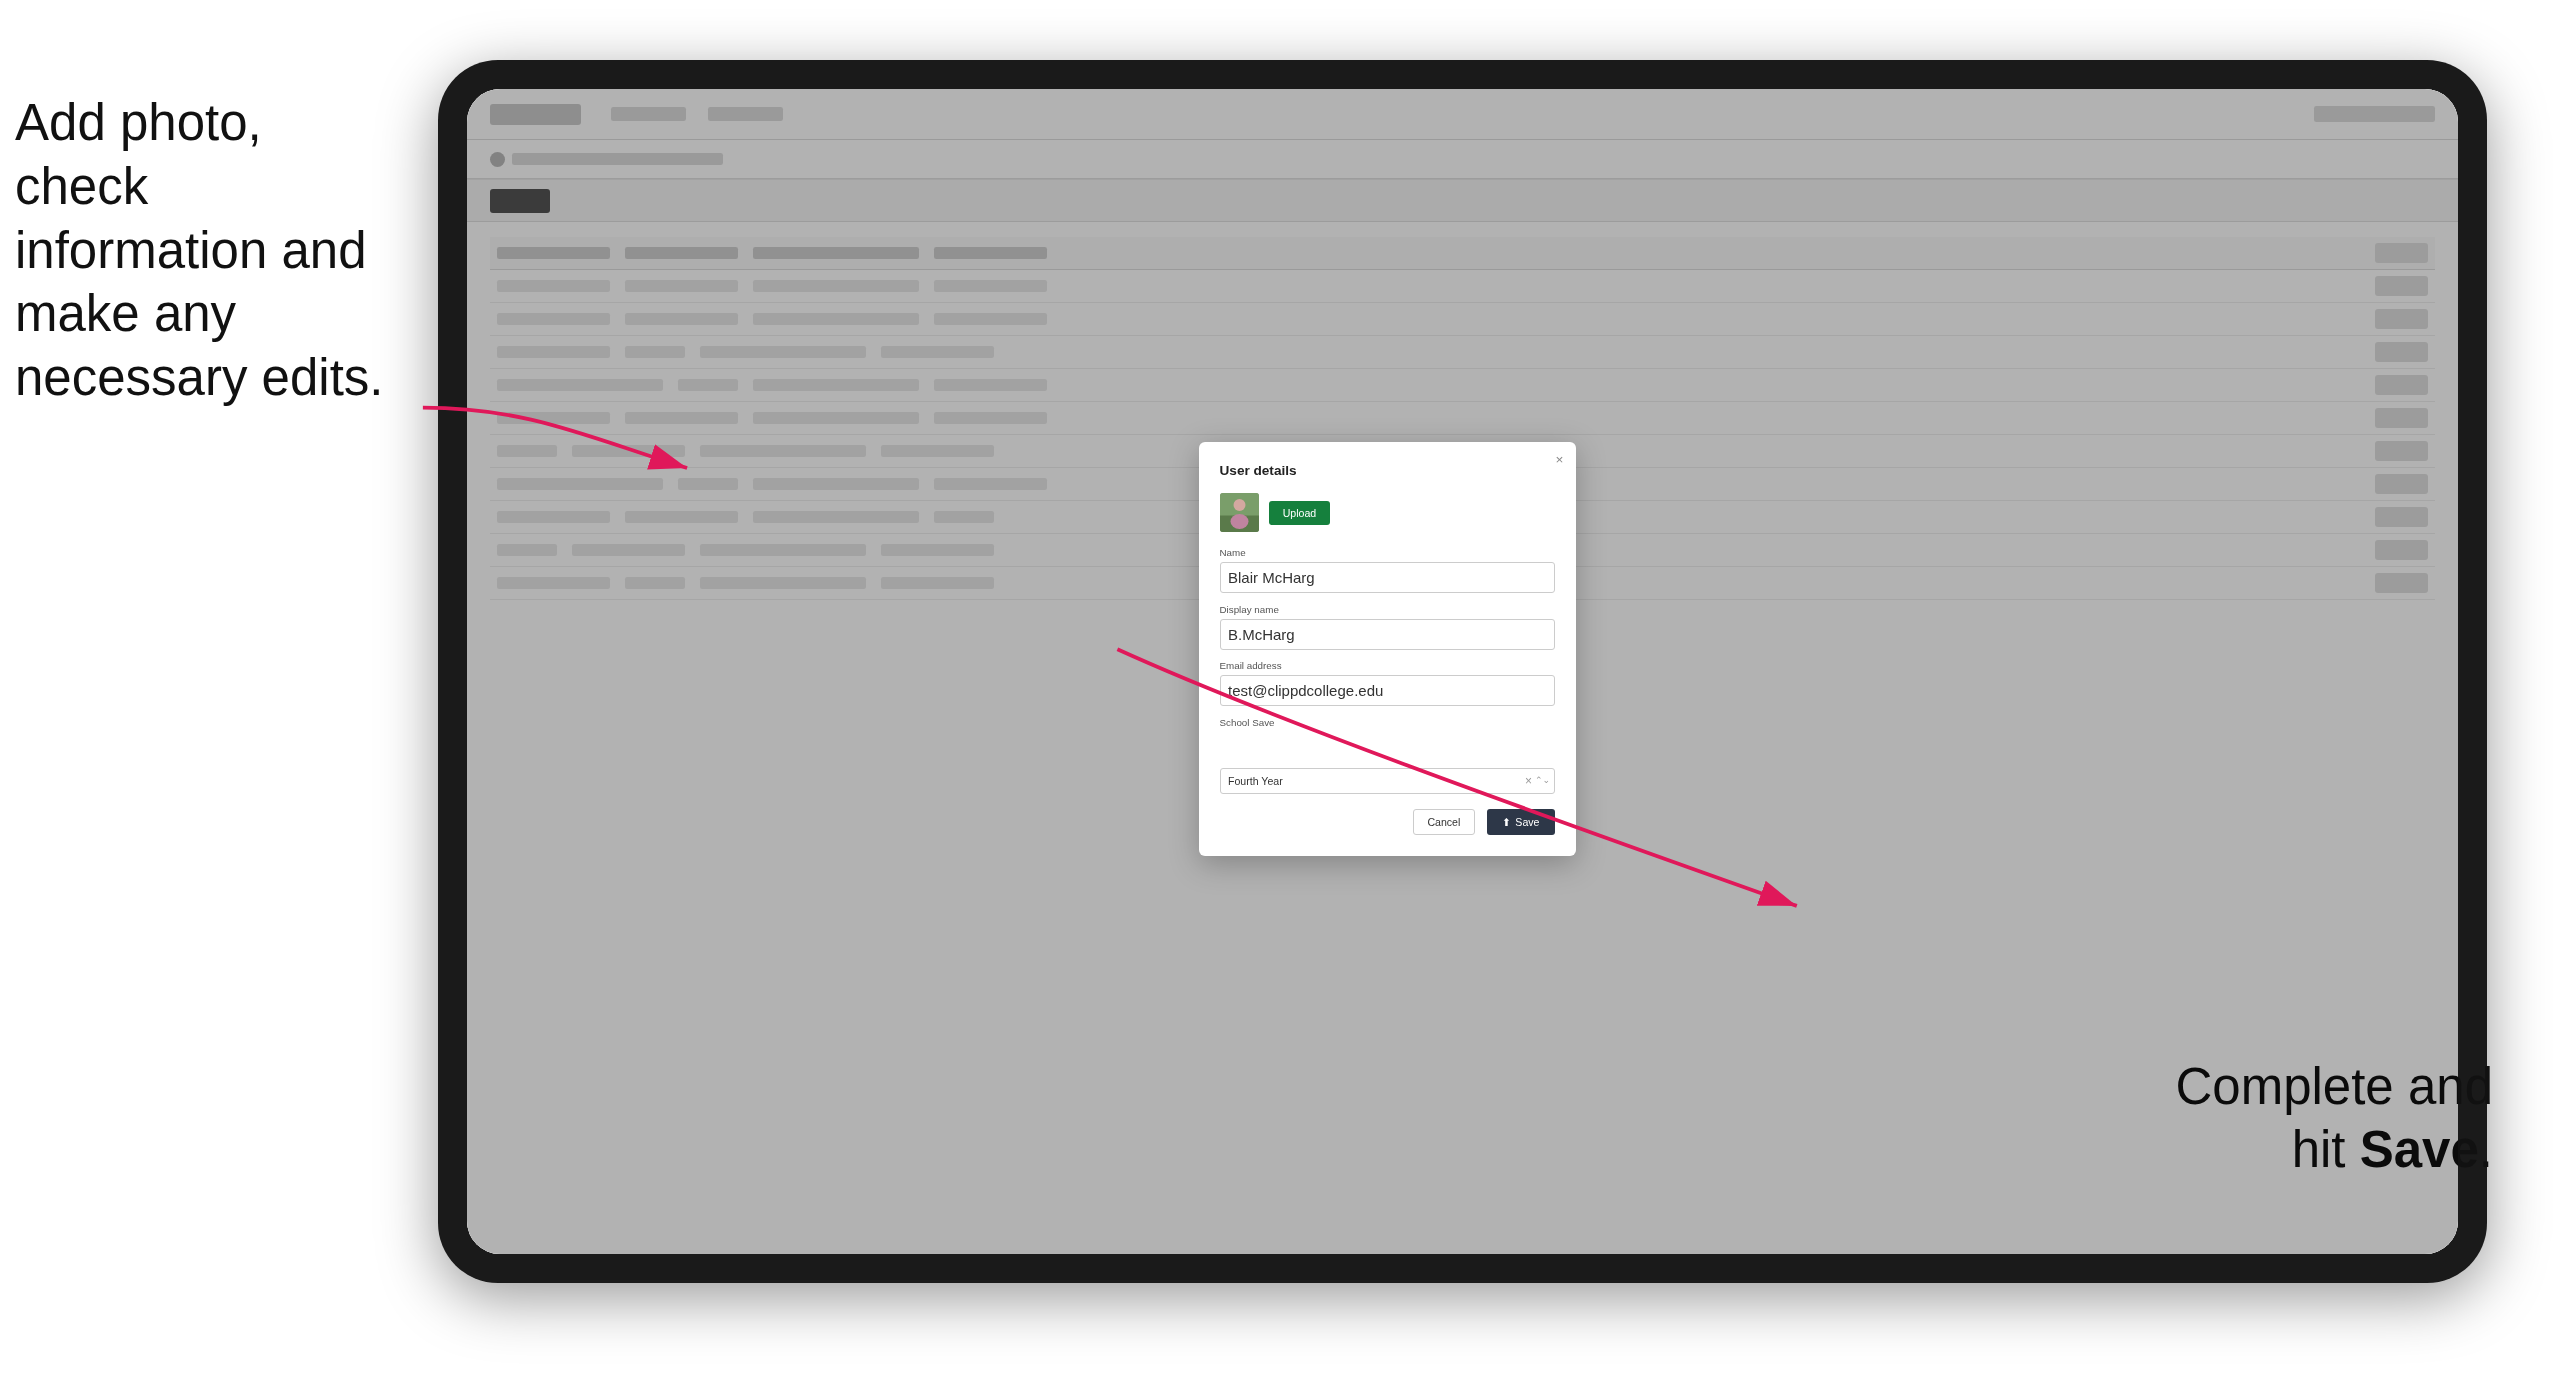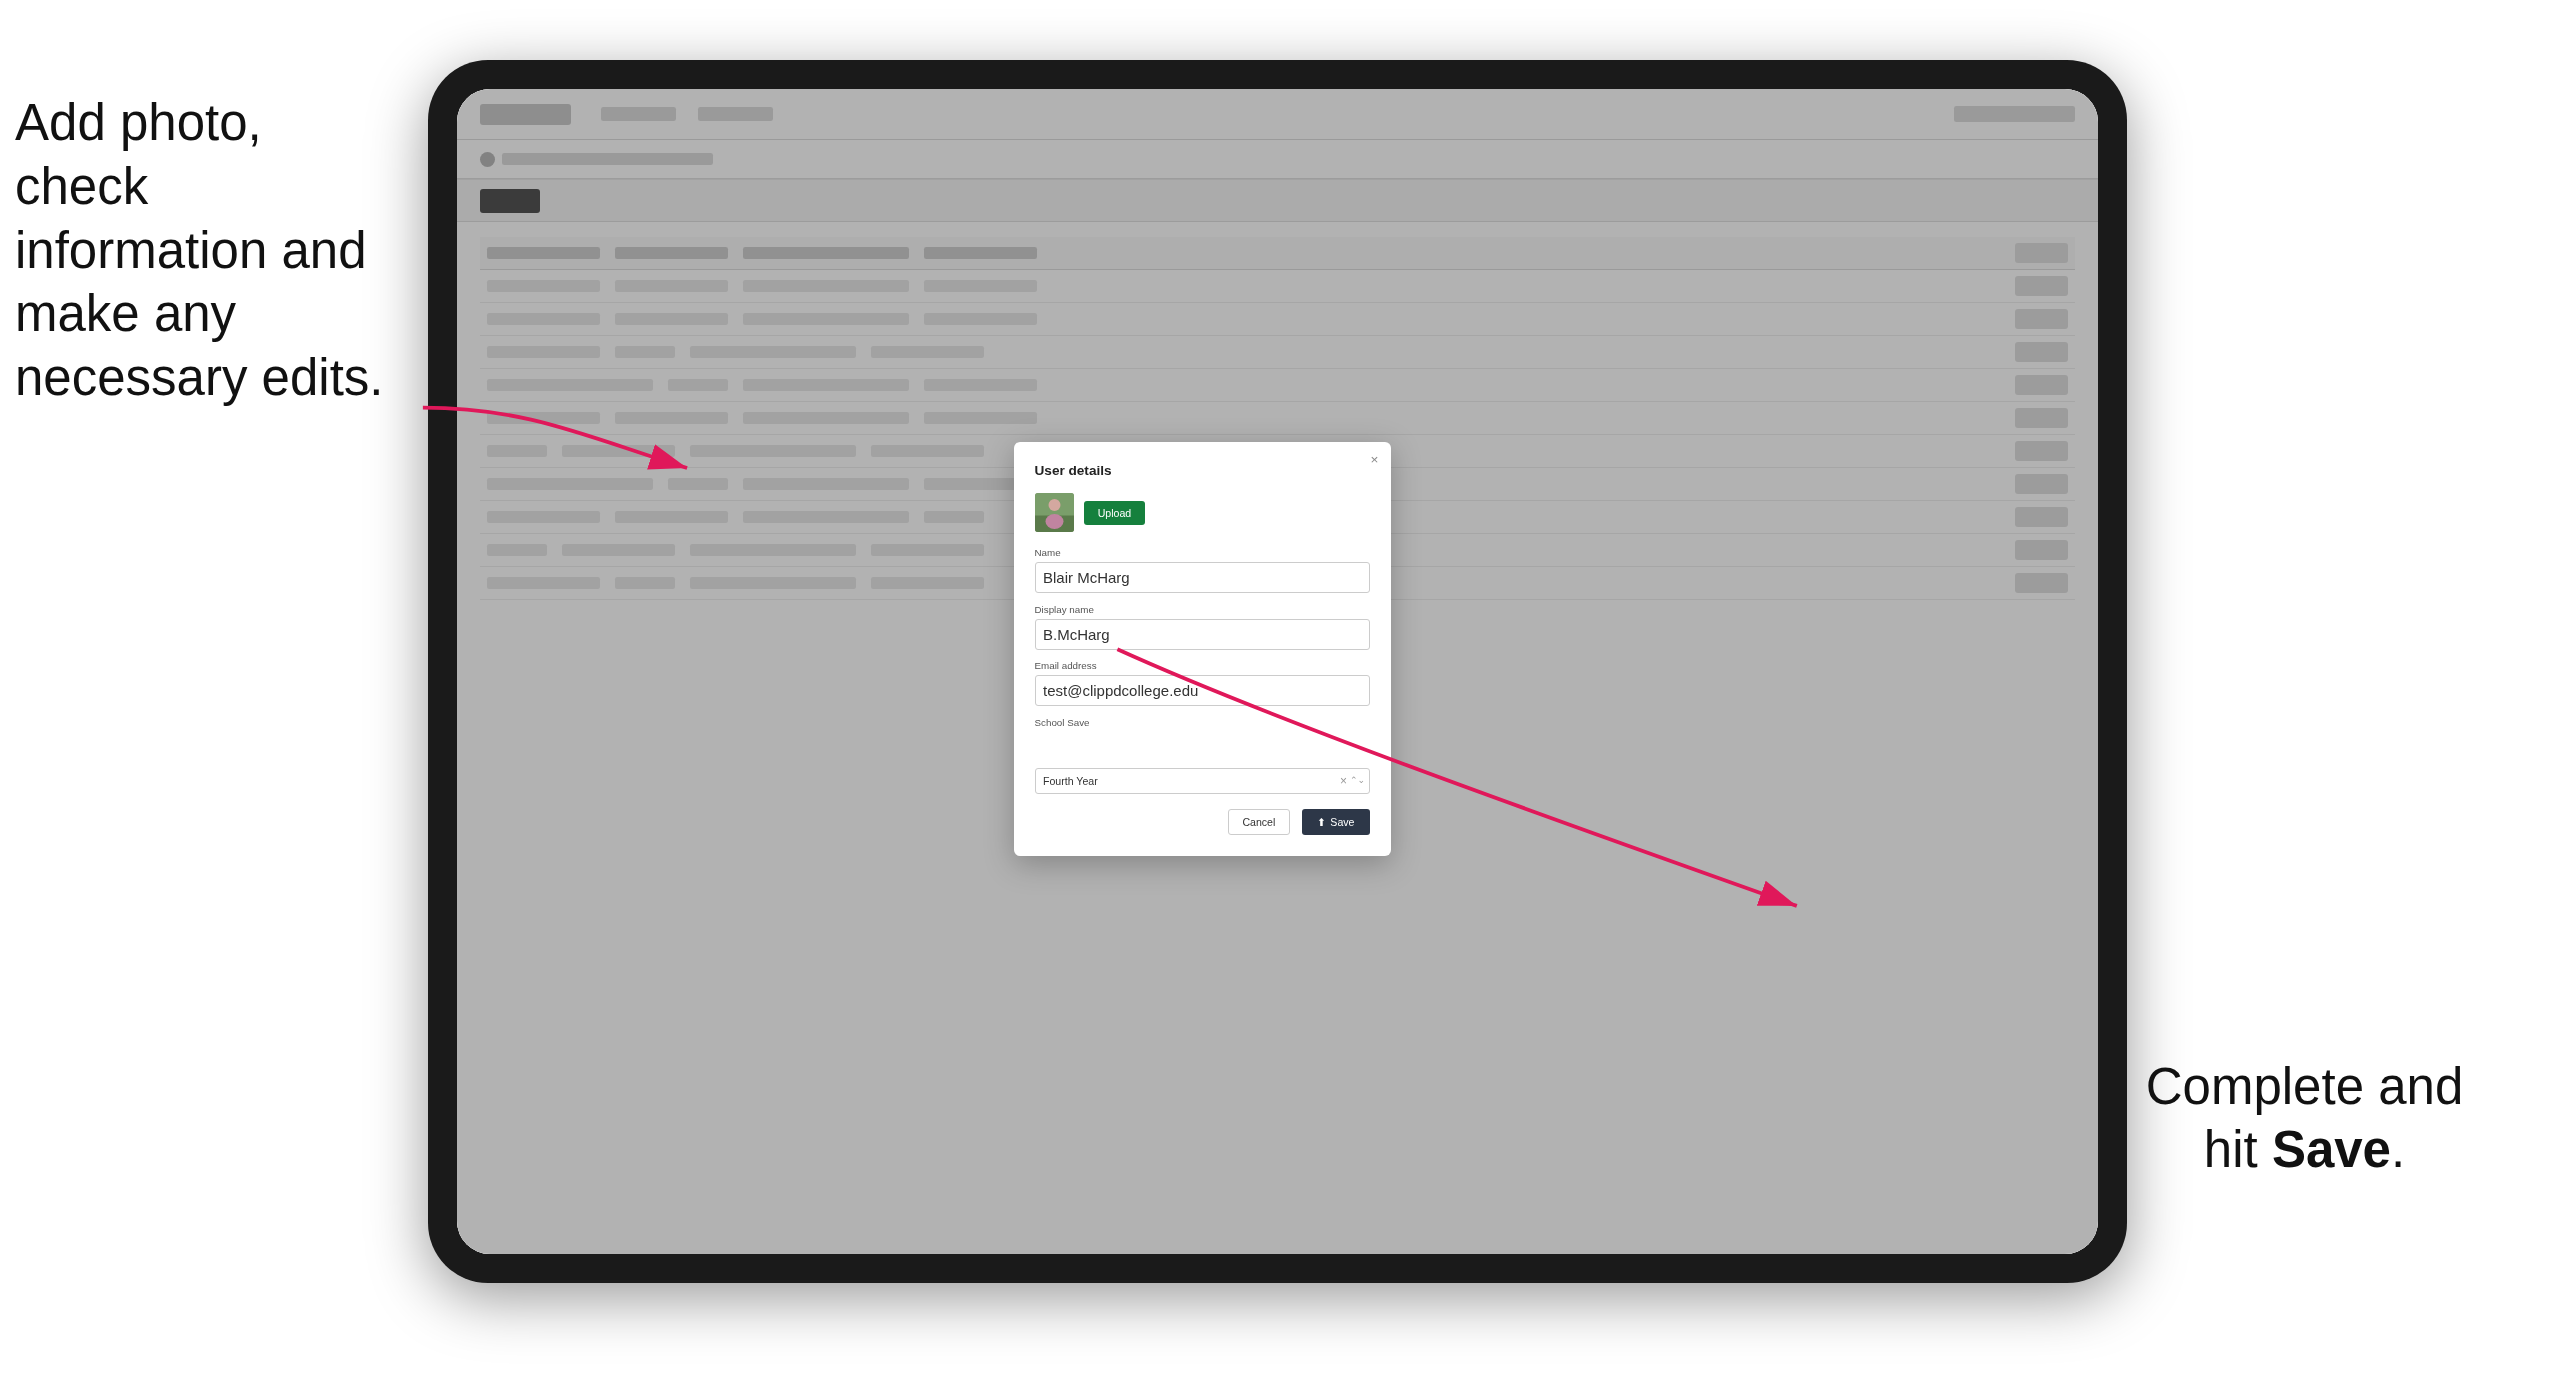--- a/index.html
+++ b/index.html
@@ -29,34 +29,34 @@
     
     .annotation-right {
       position: absolute;
       bottom: 204px;
       right: 83px;
       font-size: 51px;
       line-height: 1.25;
       color: #111;
       font-weight: 400;
       z-index: 10;
-      text-align: center;
+      text-align: right;
       width: 377px;
     }
 
     .annotation-right strong {
       font-weight: 700;
     }
 
     
     .tablet-frame {
       position: absolute;
       top: 60px;
-      left: 428px;
-      width: 1699px;
+      left: 438px;
+      width: 2049px;
       height: 1223px;
       background: #1a1a1a;
       border-radius: 60px;
       box-shadow: 0 15px 60px rgba(0,0,0,0.4);
     }
 
     .tablet-screen {
       position: absolute;
       top: 29px;
       left: 29px;

